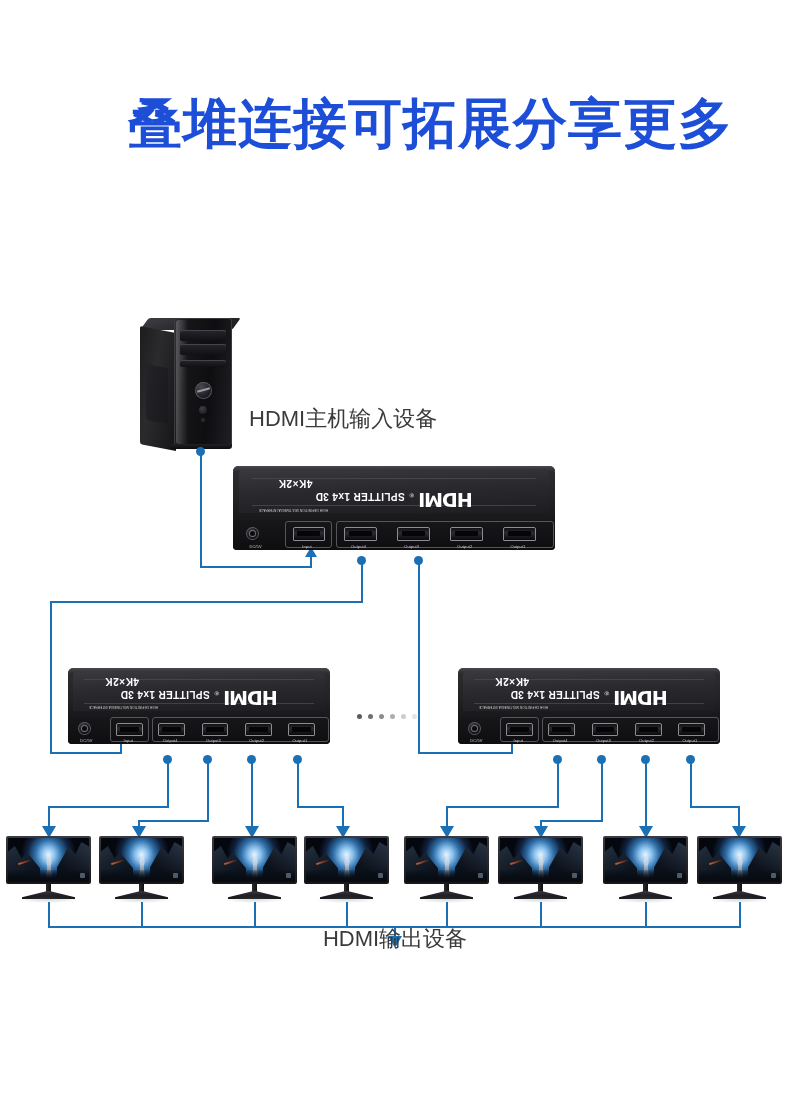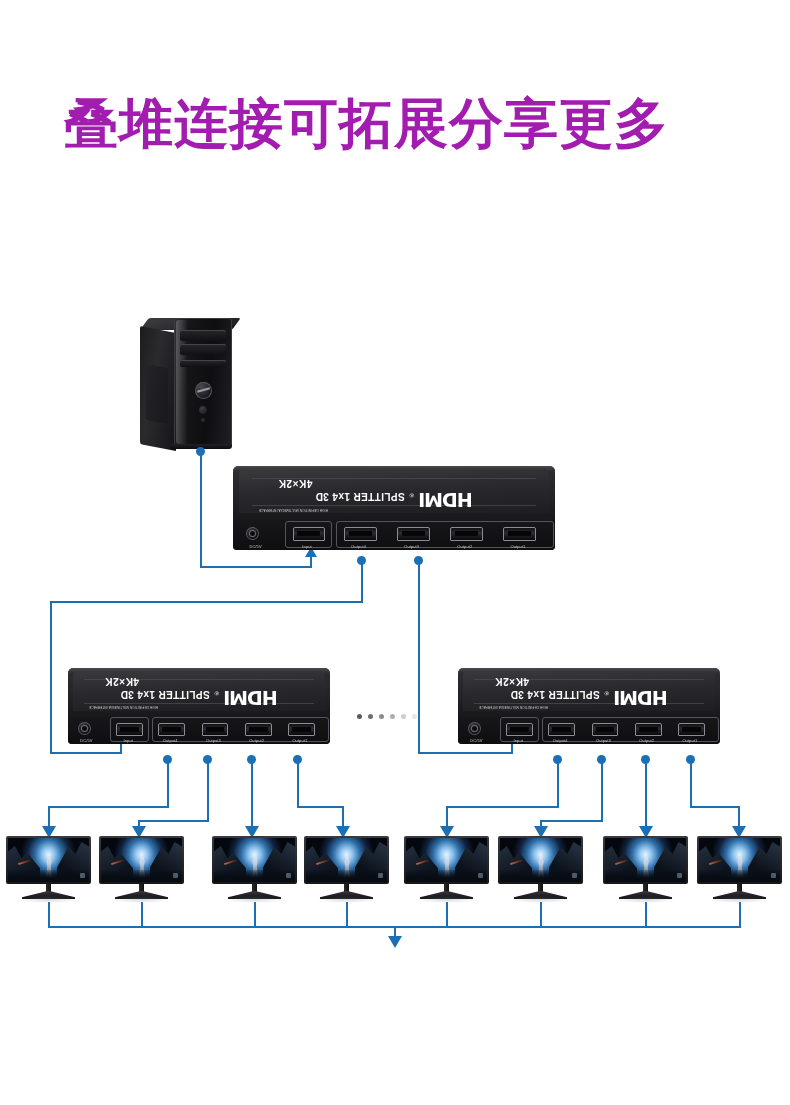--- a/index.html
+++ b/index.html
@@ -5,22 +5,22 @@
   html,body{margin:0;padding:0;}
   body{
     width:790px;height:1105px;background:#ffffff;
     font-family:"Liberation Sans","DejaVu Sans",sans-serif;
     position:relative;overflow:hidden;
   }
   .stage{position:relative;width:790px;height:1105px;}
 
   
   .title{
-    position:absolute;left:0;top:92px;width:733px;text-align:center;
-    font-size:54px;font-weight:bold;color:#a21caf;letter-spacing:1px;
+    position:absolute;left:0;top:92px;width:733px;text-align:right;
+    font-size:54px;font-weight:bold;color:#1d4ed8;letter-spacing:1px;
     line-height:62px;white-space:nowrap;
   }
   .subtitle{
     position:absolute;left:0;top:176px;width:790px;text-align:center;
     font-size:23px;color:#3a3a3a;line-height:32px;white-space:nowrap;
   }
 
   
   .ln{position:absolute;background:#1a6fb5;}
   .lnh{height:2px;}
@@ -257,20 +257,21 @@
     <div class="front"></div>
     <div class="gloss"></div>
     <div class="bay bay1"></div>
     <div class="bay bay2"></div>
     <div class="bay bay3"></div>
     <div class="logo"></div>
     <div class="pwr"></div>
     <div class="led"></div>
     <div class="foot"></div>
   </div>
+  <div class="pc-label">HDMI主机输入设备</div>
 
   <span class="dot" style="left:196px;top:447px;"></span>
   <span class="ln lnv" style="left:200px;top:452px;height:114px;"></span>
   <span class="ln lnh" style="left:200px;top:566px;width:112px;"></span>
   <span class="ln lnv" style="left:310px;top:556px;height:12px;"></span>
   <span class="arrow-up" style="left:305px;top:547px;"></span>
 
   <div class="splitter" style="left:233px;top:466px;width:322px;height:84px;">
     <div class="body"></div>
     <div class="edge"></div>
@@ -576,14 +577,15 @@
   <span class="ln lnv" style="left:254px;top:902px;height:26px;"></span>
   <span class="ln lnv" style="left:346px;top:902px;height:26px;"></span>
   <span class="ln lnv" style="left:446px;top:902px;height:26px;"></span>
   <span class="ln lnv" style="left:540px;top:902px;height:26px;"></span>
   <span class="ln lnv" style="left:645px;top:902px;height:26px;"></span>
   <span class="ln lnv" style="left:739px;top:902px;height:26px;"></span>
   <span class="ln lnh" style="left:48px;top:926px;width:693px;"></span>
   <span class="ln lnv" style="left:394px;top:926px;height:14px;"></span>
   <span class="arrow-down" style="left:388px;top:936px;"></span>
 
+  <div class="out-label">HDMI输出设备</div>
 
 </div>
 
 </body></html>

